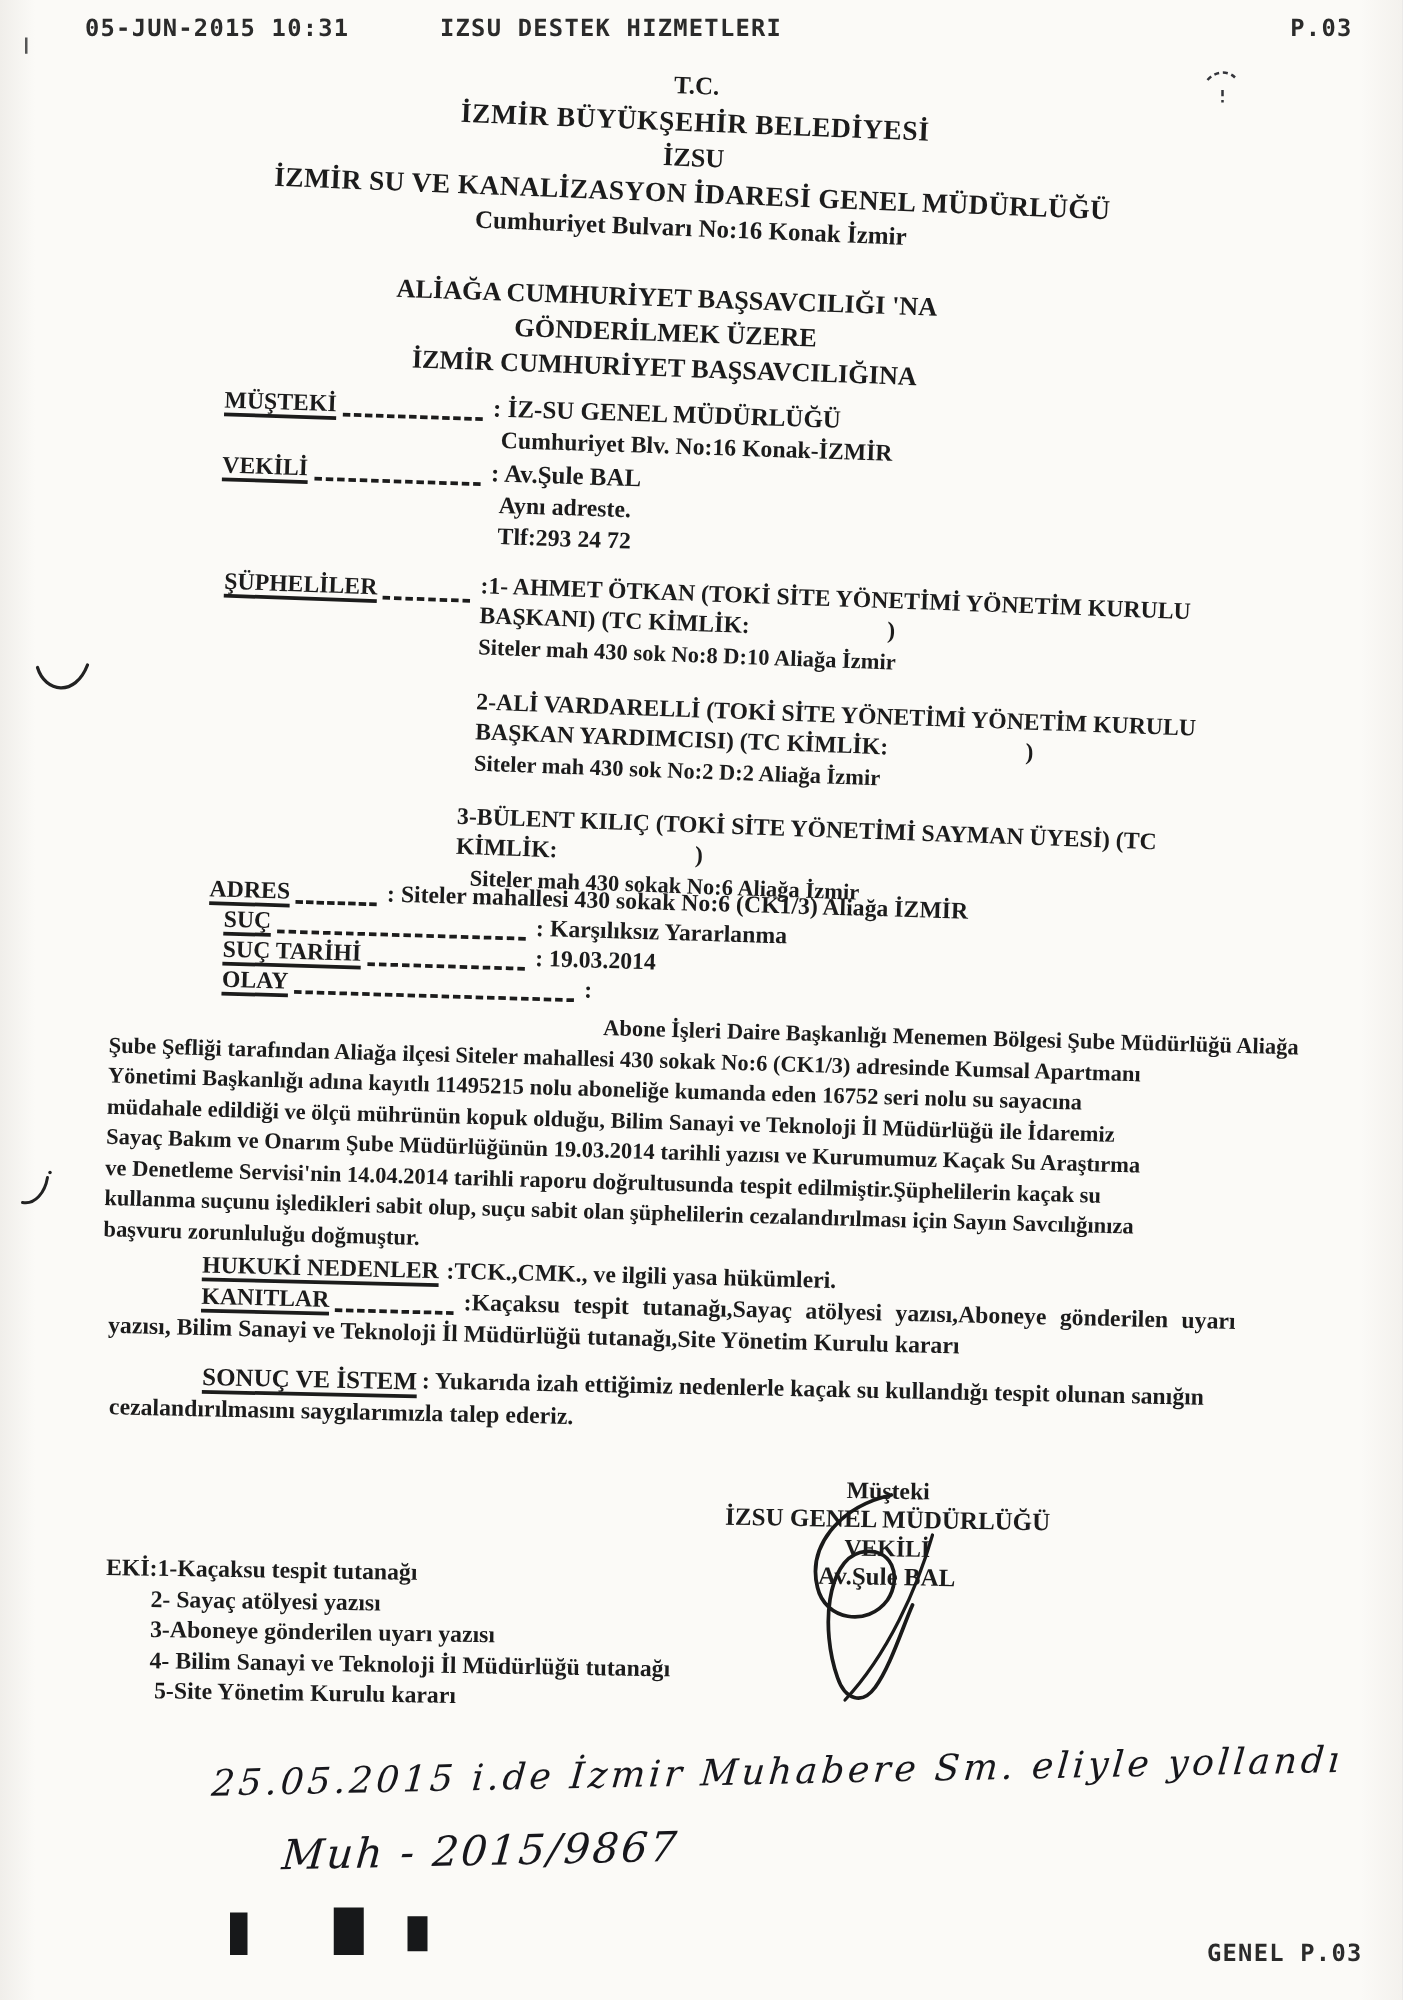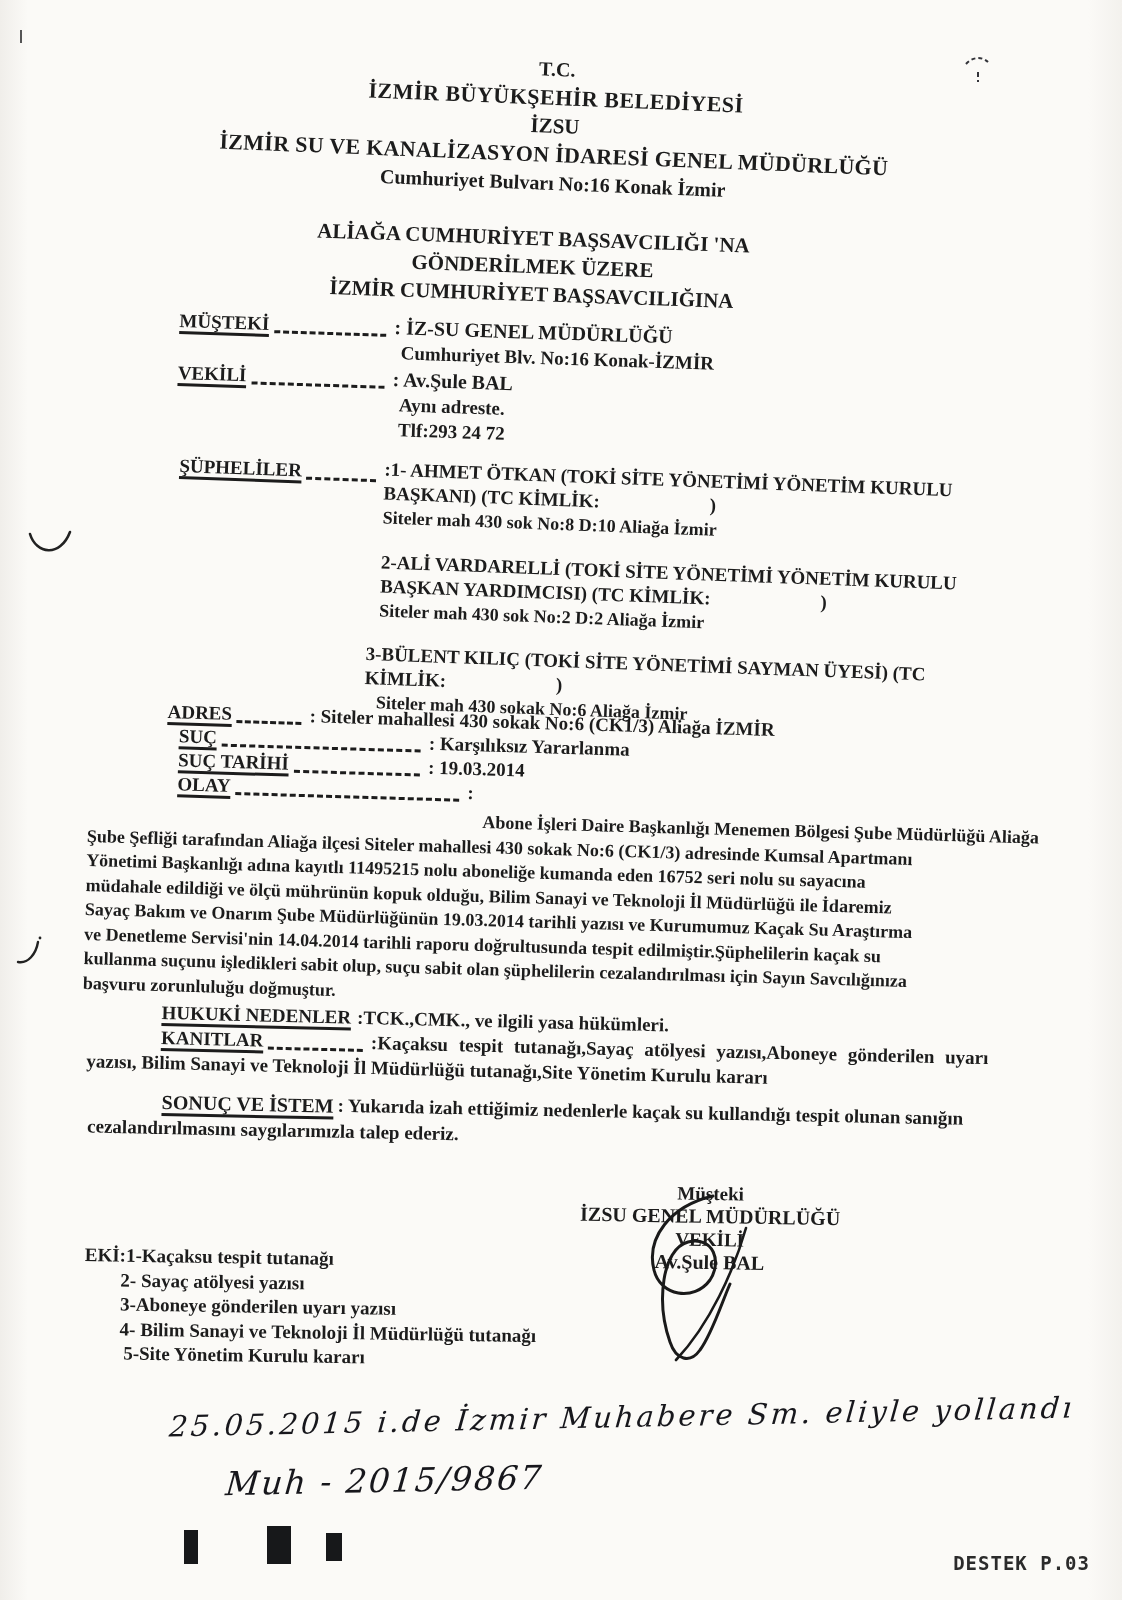--- a/index.html
+++ b/index.html
@@ -28,20 +28,25 @@
   .outdent{margin-left:-74px;}
   .hand{font-family:"DejaVu Serif",serif;font-style:italic;color:#17171c;white-space:nowrap;}
   .mark{position:absolute;background:#17181a;}
   svg{display:block;}
 </style>
 </head>
 <body>
 
 <div class="page">
 
+  <div class="abs" style="top:12px;left:0;width:100%;height:30px;">
+    <span class="abs fax" style="left:68px;top:0;">05-JUN-2015  10:31</span>
+    <span class="abs fax" style="left:352px;top:0;">IZSU DESTEK HIZMETLERI</span>
+    <span class="abs fax" style="right:40px;top:0;">P.03</span>
+  </div>
   <div class="abs" style="left:20px;top:30px;width:2px;height:13px;background:#555;"></div>
 
   <svg class="abs" style="left:960px;top:52px;" width="40" height="40" viewBox="0 0 40 40">
     <path d="M6 12 C 12 5, 22 4, 28 10" fill="none" stroke="#33343a" stroke-width="2" stroke-dasharray="4 3"></path>
     <path d="M18 20 L18 30" fill="none" stroke="#33343a" stroke-width="2" stroke-dasharray="5 3"></path>
   </svg>
 
   <div class="abs tw ctr" style="top:55px;left:0;width:1110px;transform:rotate(2.3deg);">
     <div class="t20" style="line-height:28px;">T.C.</div>
     <div class="t22" style="line-height:29px;letter-spacing:.5px;">İZMİR BÜYÜKŞEHİR BELEDİYESİ</div>
@@ -194,15 +199,15 @@
   </svg>
   <svg class="abs" style="left:14px;top:936px;" width="32" height="34" viewBox="0 0 32 34">
     <path d="M24 6 C 22 18, 14 28, 4 26" fill="none" stroke="#222" stroke-width="2.4" stroke-linecap="round"></path>
     <circle cx="26" cy="2" r="1.4" fill="#222"></circle>
   </svg>
 
   <div class="mark" style="left:184px;top:1530px;width:14px;height:34px;"></div>
   <div class="mark" style="left:267px;top:1526px;width:24px;height:38px;"></div>
   <div class="mark" style="left:326px;top:1533px;width:16px;height:28px;"></div>
 
-  <span class="abs fax" style="right:32px;top:1552px;">DESTEK P.03</span>
+  <span class="abs fax" style="right:32px;top:1552px;">GENEL P.03</span>
 
 </div>
 
 </body></html>

